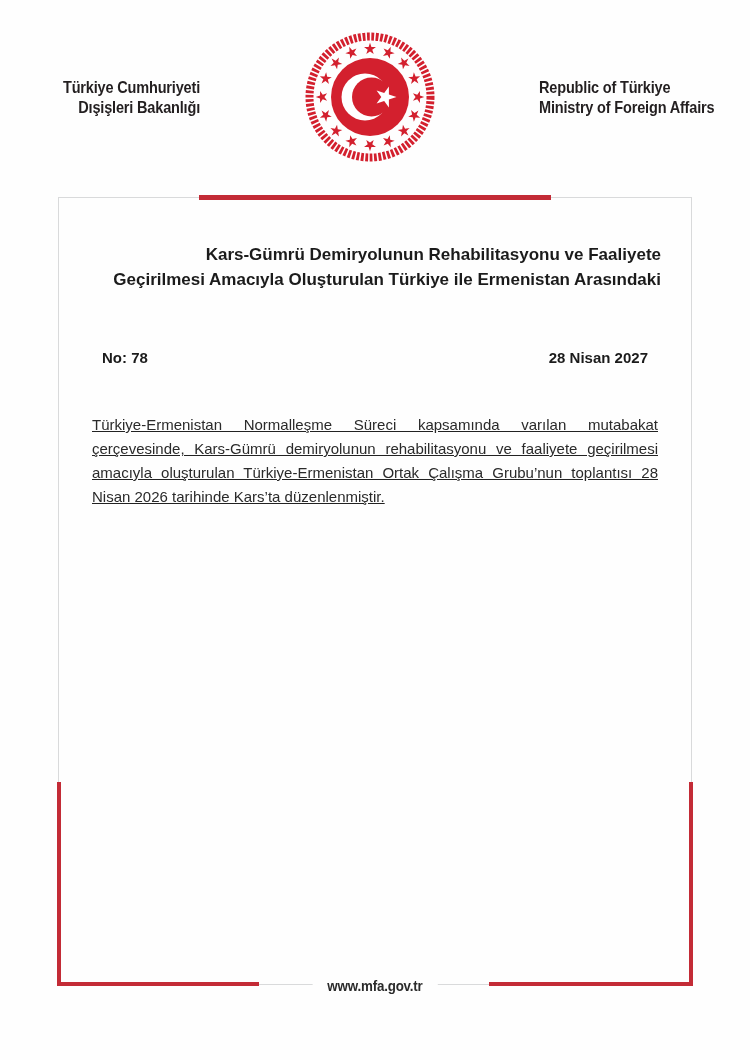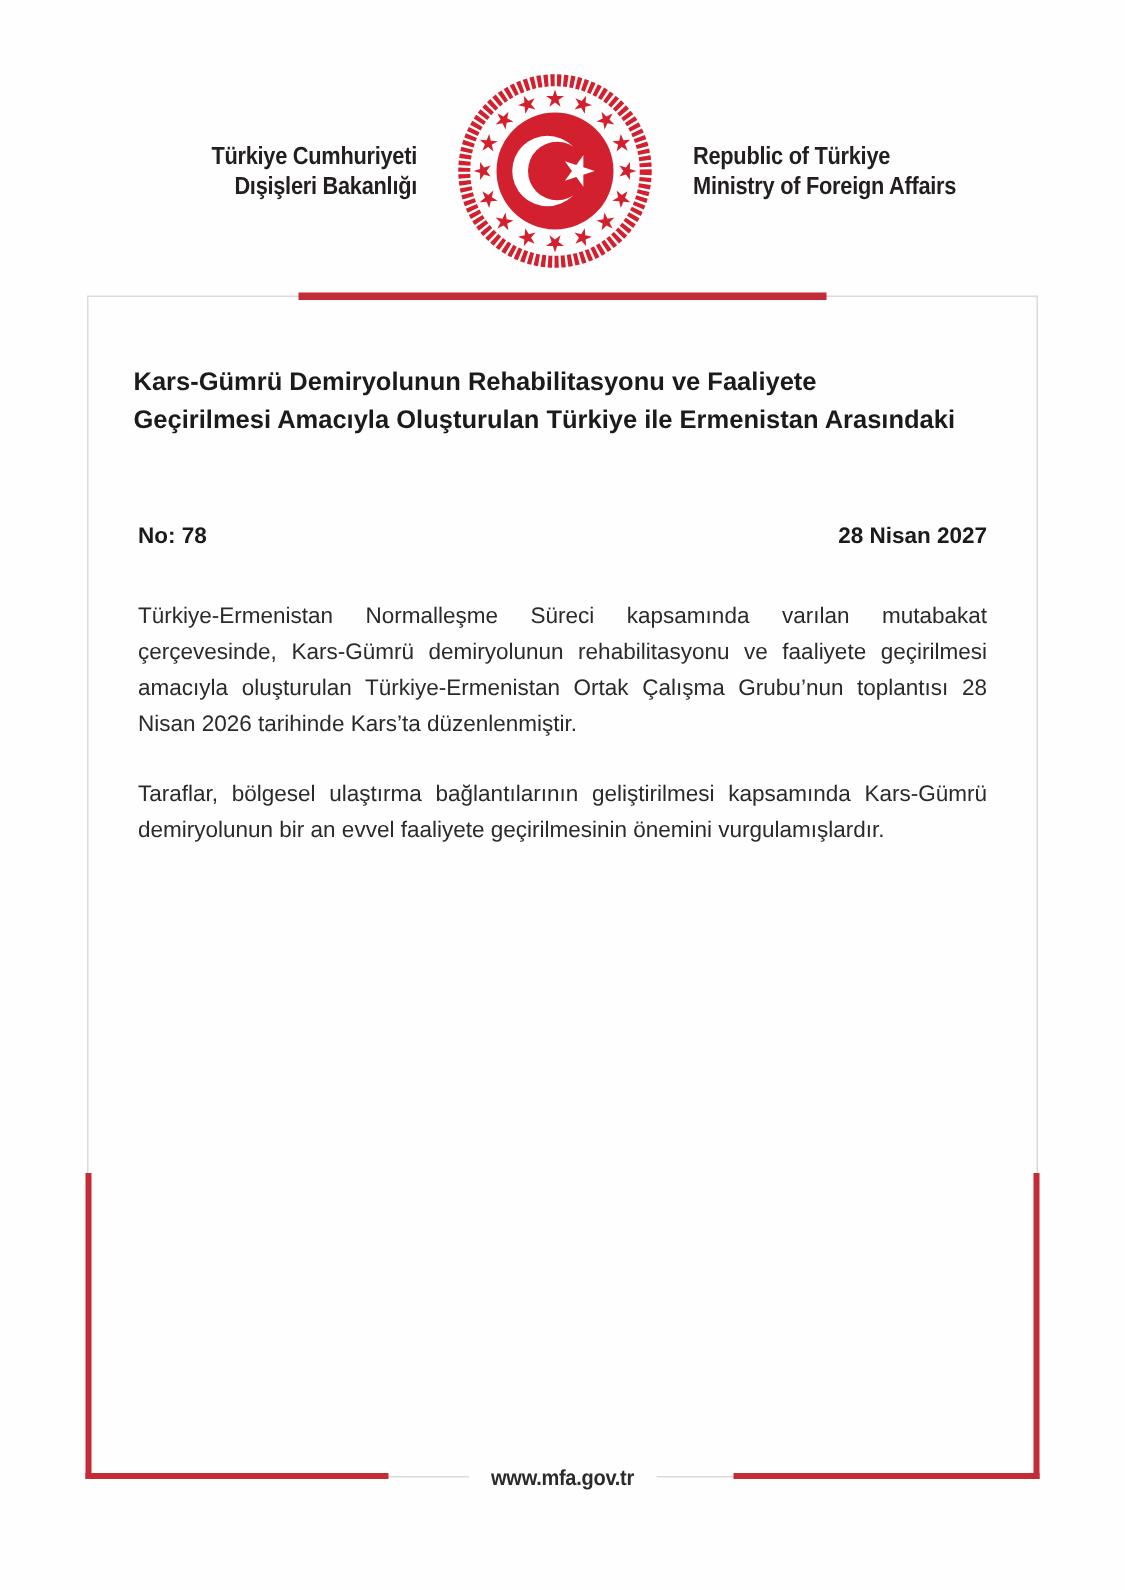--- a/index.html
+++ b/index.html
@@ -6,50 +6,50 @@
   body{
     width:750px;height:1060px;
     background:#fefefe;
     font-family:"Liberation Sans", sans-serif;
     color:#222;
     position:relative;
     overflow:hidden;
   }
   
   .header-row{
-    position:absolute;top:45px;left:0;width:739px;height:138px;
-    display:flex;justify-content:center;align-items:center;gap:26px;
+    position:absolute;top:28px;left:0;width:739px;height:138px;
+    display:flex;justify-content:space-between;align-items:center;gap:26px;
   }
   .org-block{
     font-weight:bold;font-size:16.5px;line-height:20px;color:#231f20;
     letter-spacing:-0.2px;
   }
   .org-native{width:200px;text-align:right;transform:scaleX(0.88);transform-origin:100% 50%;}
   .org-english{width:200px;text-align:left;transform:scaleX(0.88);transform-origin:0% 50%;}
   .emblem-wrap{width:132px;height:132px;flex:0 0 auto;}
   
   .doc-box{
     position:absolute;left:58px;top:197px;width:634px;height:788px;
     border:1px solid #d9dadb;box-sizing:border-box;background:transparent;
   }
   .accent{position:absolute;background:#c32b36;}
   .accent-top{top:-3px;left:50%;transform:translateX(-50%);width:352px;height:5px;}
   .accent-left{left:-2px;bottom:-2px;width:4px;height:204px;}
   .accent-right{right:-2px;bottom:-2px;width:4px;height:204px;}
   .accent-bottom-left{left:-2px;bottom:-2px;width:202px;height:4px;}
   .accent-bottom-right{right:-2px;bottom:-2px;width:204px;height:4px;}
   .doc-title{
-    margin:44px 30px 0;text-align:left;
+    margin:44px 30px 0;text-align:right;
     font-weight:bold;font-size:17px;line-height:25px;color:#1b1b1b;
   }
   .doc-meta{
-    margin:57px 33px 0;display:flex;justify-content:space-between;
+    margin:57px 43px 0;display:flex;justify-content:space-between;
     font-weight:bold;font-size:15px;color:#1b1b1b;
   }
-  .doc-body{margin:33px 33px 0;}
+  .doc-body{margin:47px 33px 0;text-decoration:underline;}
   .doc-body p{
     margin:0 0 23px;font-size:15px;line-height:24px;color:#2a2a2a;
     text-align:justify;
   }
   .site-label{
     position:absolute;bottom:-10px;left:50%;
     transform:translateX(-50%) scaleX(0.92);
     background:#fefefe;padding:0 16px;
     font-weight:bold;font-size:14.5px;color:#2b2b2b;letter-spacing:-0.2px;
     white-space:nowrap;
@@ -116,17 +116,16 @@
     <div>Geçirilmesi Amacıyla Oluşturulan Türkiye ile Ermenistan Arasındaki</div>
   </div>
 
   <div class="doc-meta">
     <span>No: 78</span>
     <span>28 Nisan 2027</span>
   </div>
 
   <div class="doc-body">
     <p>Türkiye-Ermenistan Normalleşme Süreci kapsamında varılan mutabakat çerçevesinde, Kars-Gümrü demiryolunun rehabilitasyonu ve faaliyete geçirilmesi amacıyla oluşturulan Türkiye-Ermenistan Ortak Çalışma Grubu’nun toplantısı 28 Nisan 2026 tarihinde Kars’ta düzenlenmiştir.</p>
-    <p>Taraflar, bölgesel ulaştırma bağlantılarının geliştirilmesi kapsamında Kars-Gümrü demiryolunun bir an evvel faaliyete geçirilmesinin önemini vurgulamışlardır.</p>
   </div>
 
   <div class="site-label">www.mfa.gov.tr</div>
 </div>
 
 </body></html>

